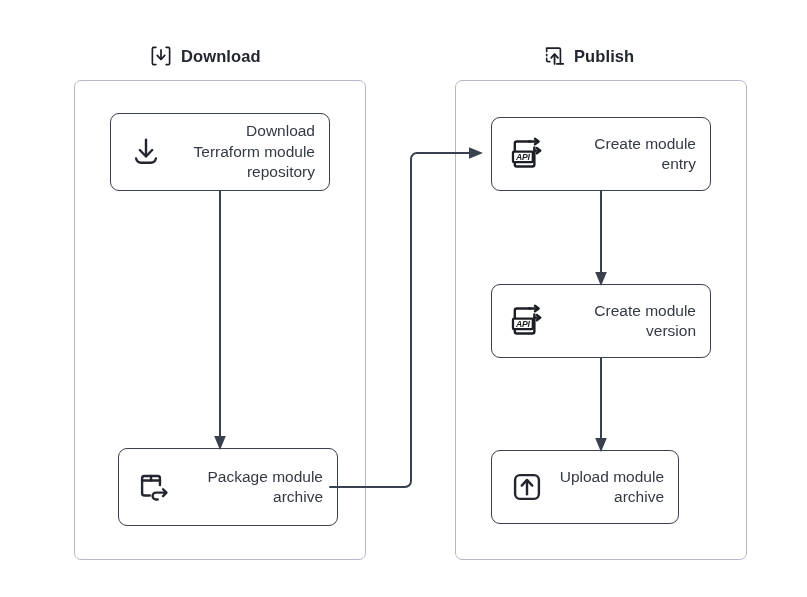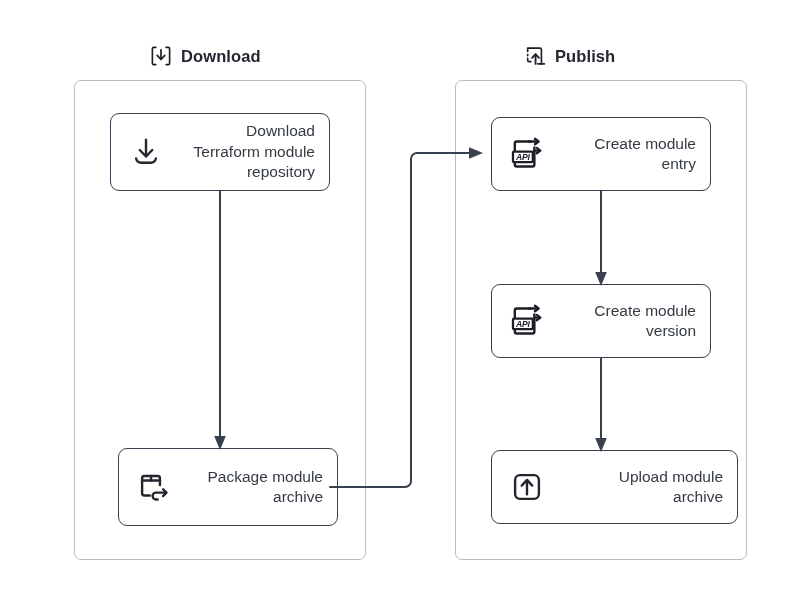--- a/index.html
+++ b/index.html
@@ -42,21 +42,21 @@
     align-items: center;
     gap: 9px;
     height: 30px;
     color: #232730;
     font-size: 16.5px;
     font-weight: bold;
     letter-spacing: 0.1px;
     white-space: nowrap;
   }
   #header-download { left: 150px; top: 41px; }
-  #header-publish  { left: 524px; top: 41px; text-align: right; }
+  #header-publish  { left: 543px; top: 41px; text-align: right; }
   .group-header .hdr-icon { width: 22px; height: 22px; display:block; }
   .group-header .hdr-label { line-height: 1; }
 
   
   .node {
     position: absolute;
     box-sizing: border-box;
     border: 1.9px solid #39404e;
     border-radius: 9px;
     background: #ffffff;
@@ -78,21 +78,21 @@
     font-size: 15.5px;
     line-height: 1.32;
     white-space: pre-line;
     padding-left: 6px;
   }
 
   #node-download-repo   { left: 110px; top: 113px; width: 220px; height: 78px; }
   #node-package-archive { left: 118px; top: 448px; width: 220px; height: 78px; }
   #node-create-entry    { left: 491px; top: 117px; width: 220px; height: 74px; }
   #node-create-version  { left: 491px; top: 284px; width: 220px; height: 74px; }
-  #node-upload-archive  { left: 491px; top: 450px; width: 247px; height: 74px; }
+  #node-upload-archive  { left: 491px; top: 450px; width: 188px; height: 74px; }
 
   
   #connectors {
     position: absolute;
     left: 0; top: 0;
     width: 807px; height: 597px;
     pointer-events: none;
   }
   .conn-line {
     fill: none;

